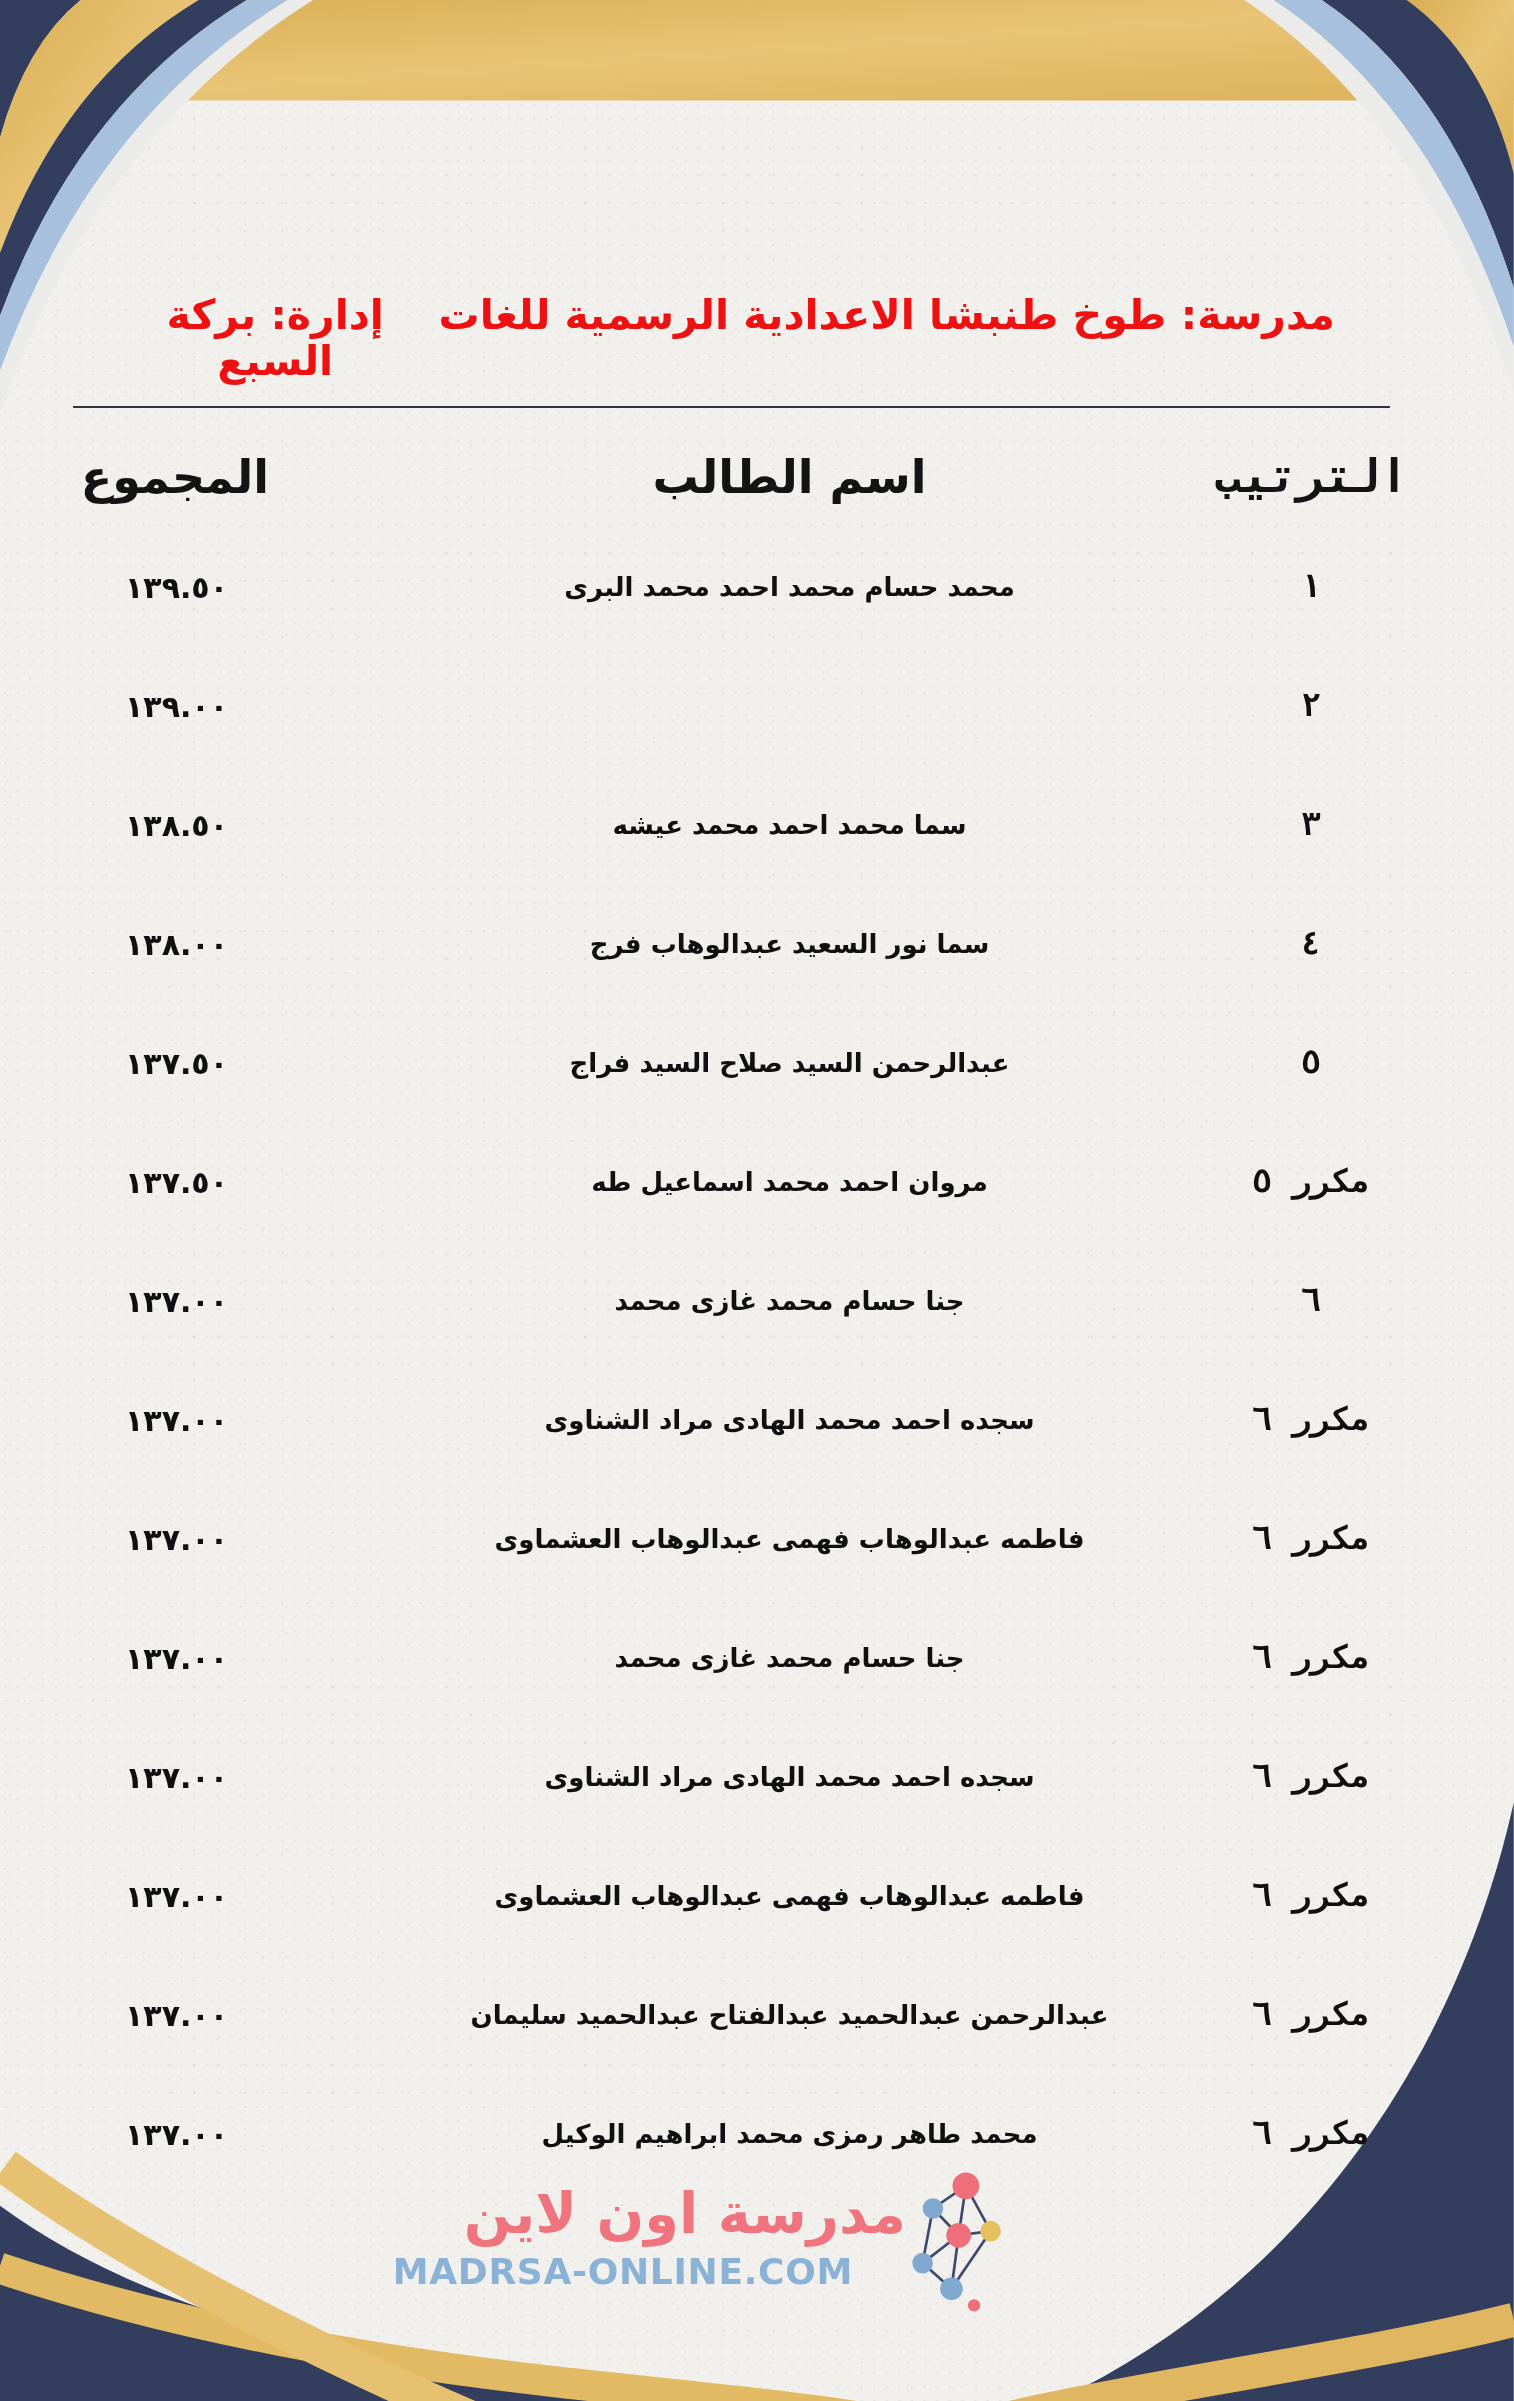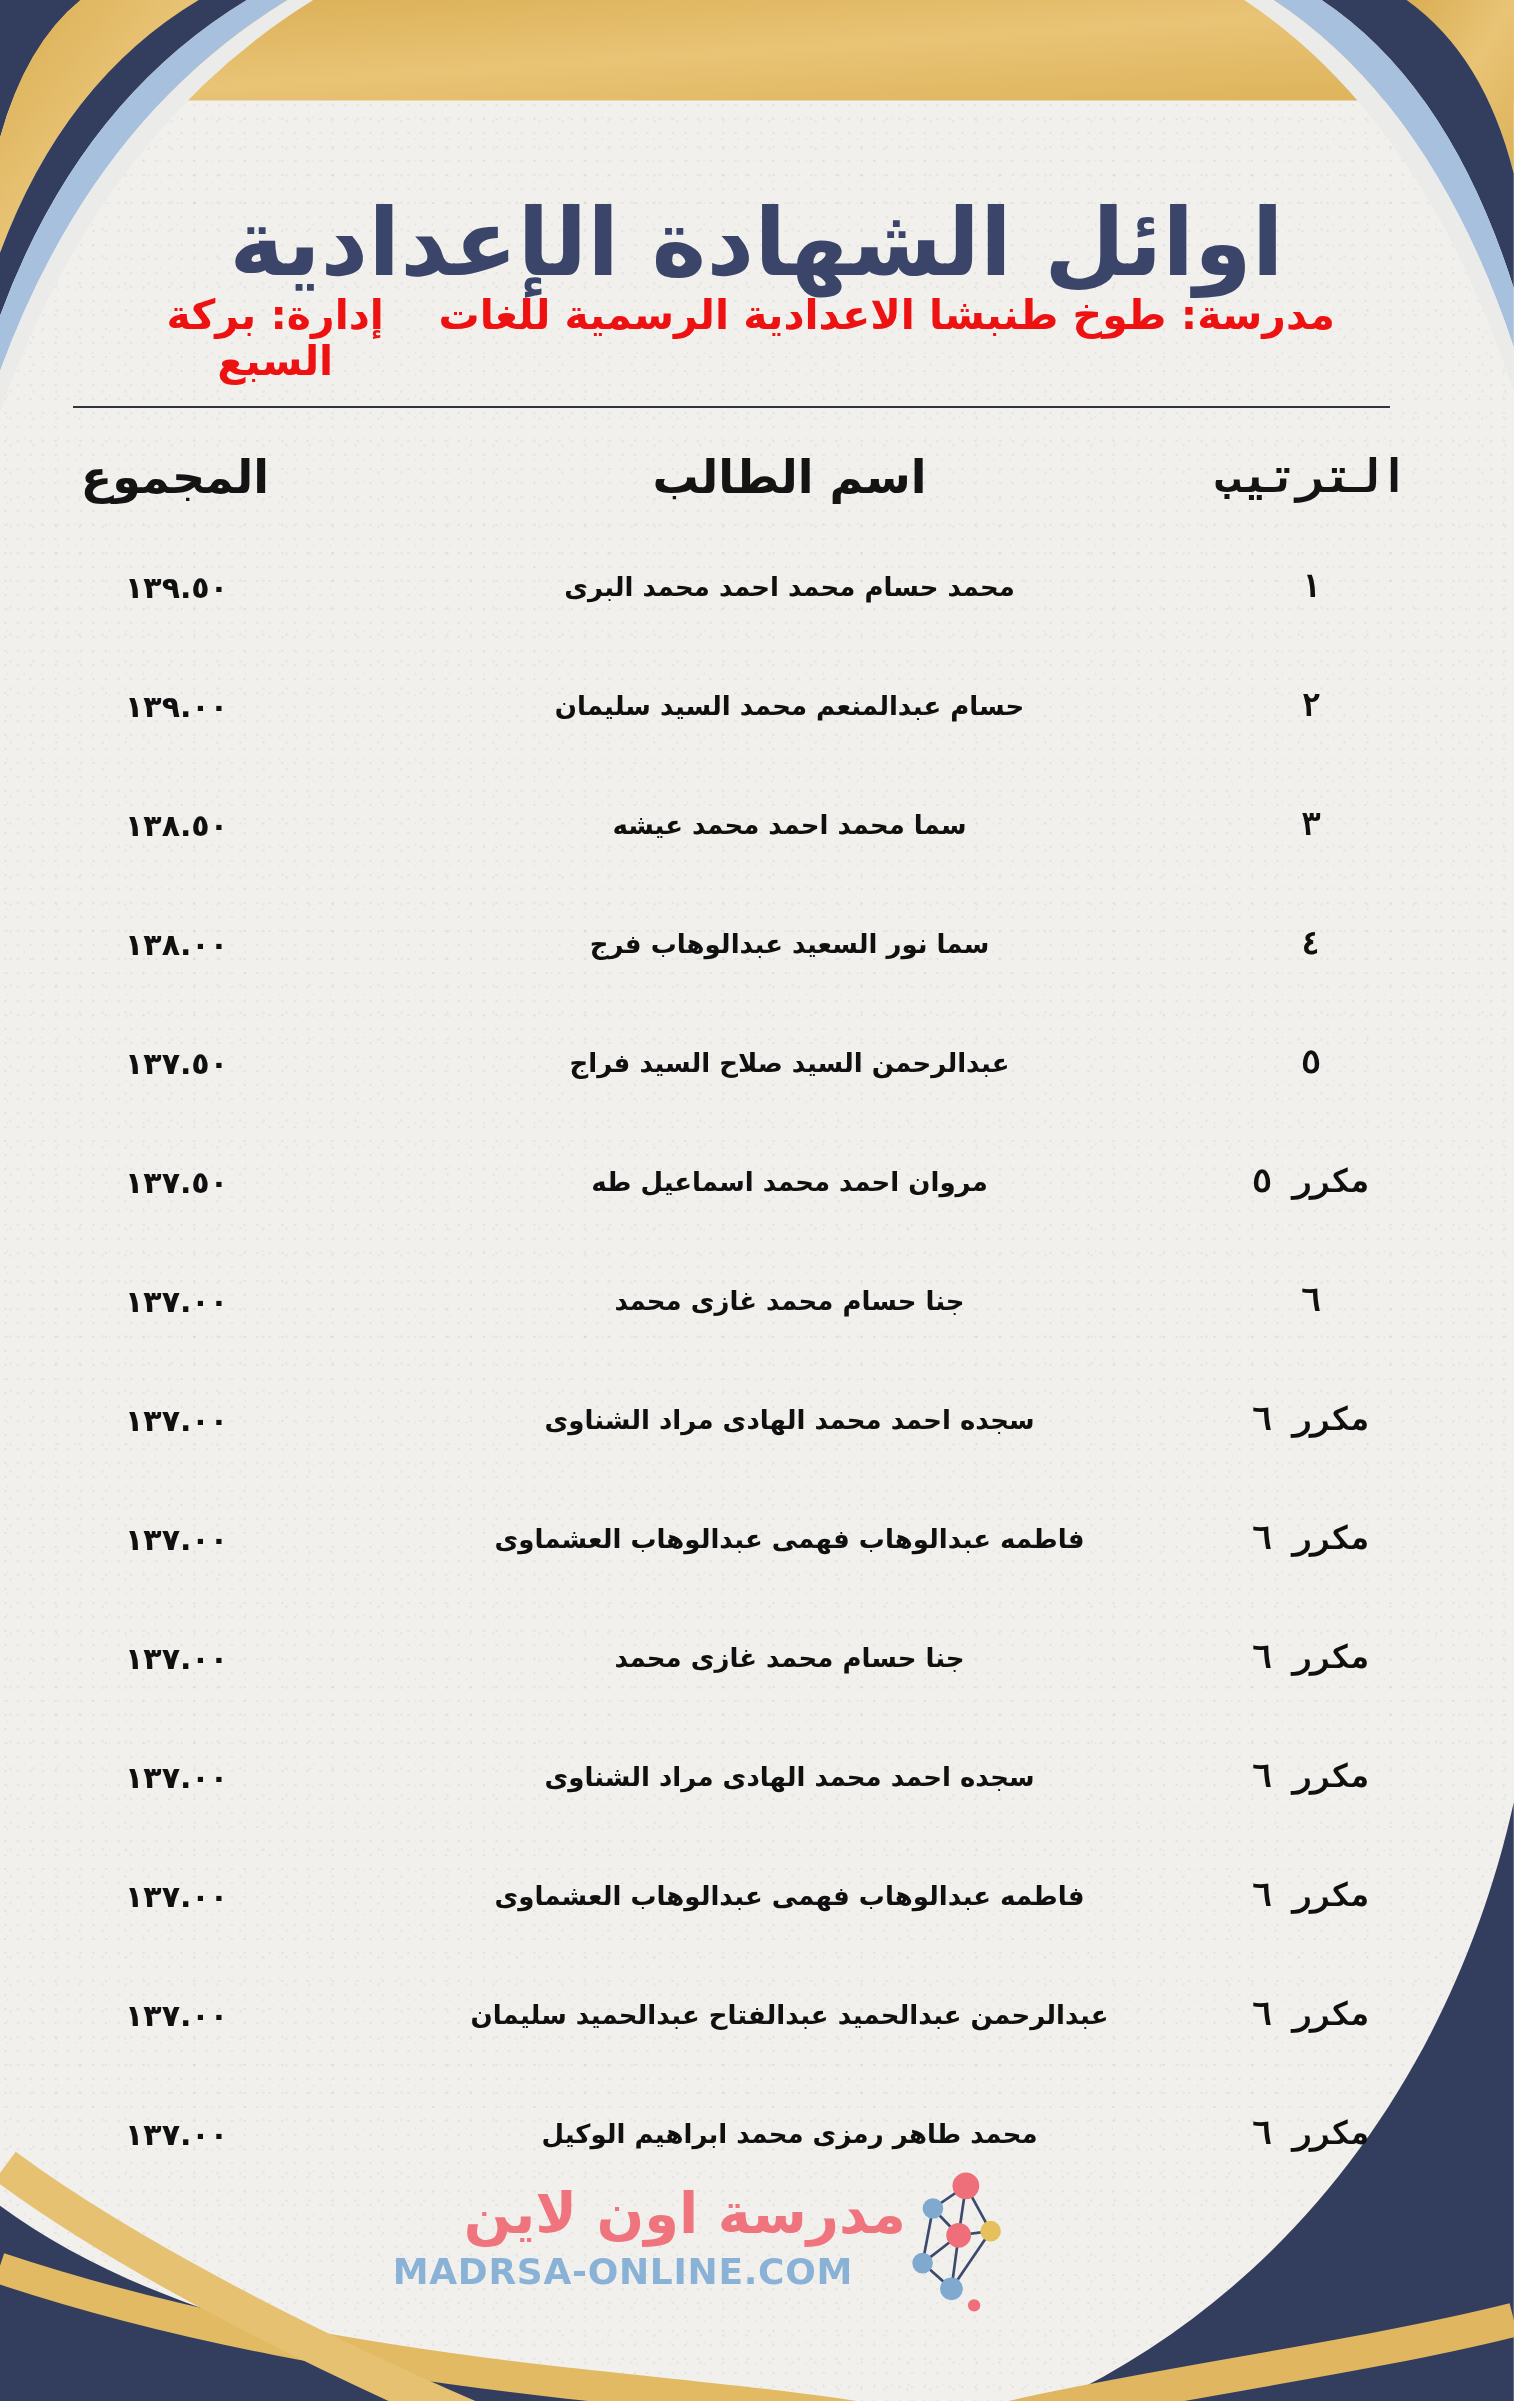--- a/index.html
+++ b/index.html
@@ -98,21 +98,20 @@
 
     <g>
       <path d="M0,2985 C150,3095 360,3170 660,3212 C900,3245 1090,3255 1260,3295 L0,3295 Z" fill="#333e5f"></path>
       <path d="M0,3070 C240,3150 500,3196 770,3226 C990,3250 1150,3262 1310,3300" fill="none" stroke="#e2ba64" stroke-width="42"></path>
       <path d="M8,2932 C170,3052 420,3180 665,3285" fill="none" stroke="#e6c172" stroke-width="48"></path>
     </g>
   </svg>
 
   <div class="content">
 
-    <h1 class="page-title">اوائل الشهادة الإعدادية</h1>
 
     <div class="subtitle">
       <span class="school">مدرسة: طوخ طنبشا الاعدادية الرسمية للغات</span>
       <span class="admin">إدارة: بركة السبع</span>
     </div>
 
     <div class="separator"></div>
 
     <div class="thead">
       <span class="hcell col-rank">الترتيب</span>
@@ -122,21 +121,20 @@
 
     <div class="rows">
     <div class="row">
       <span class="cell col-rank">١</span>
       <span class="cell col-name">محمد حسام محمد احمد محمد البرى</span>
       <span class="cell col-total">١٣٩.٥٠</span>
     </div>
 
     <div class="row">
       <span class="cell col-rank">٢</span>
-      <span class="cell col-name">حسام عبدالمنعم محمد السيد سليمان</span>
       <span class="cell col-total">١٣٩.٠٠</span>
     </div>
 
     <div class="row">
       <span class="cell col-rank">٣</span>
       <span class="cell col-name">سما محمد احمد محمد عيشه</span>
       <span class="cell col-total">١٣٨.٥٠</span>
     </div>
 
     <div class="row">

